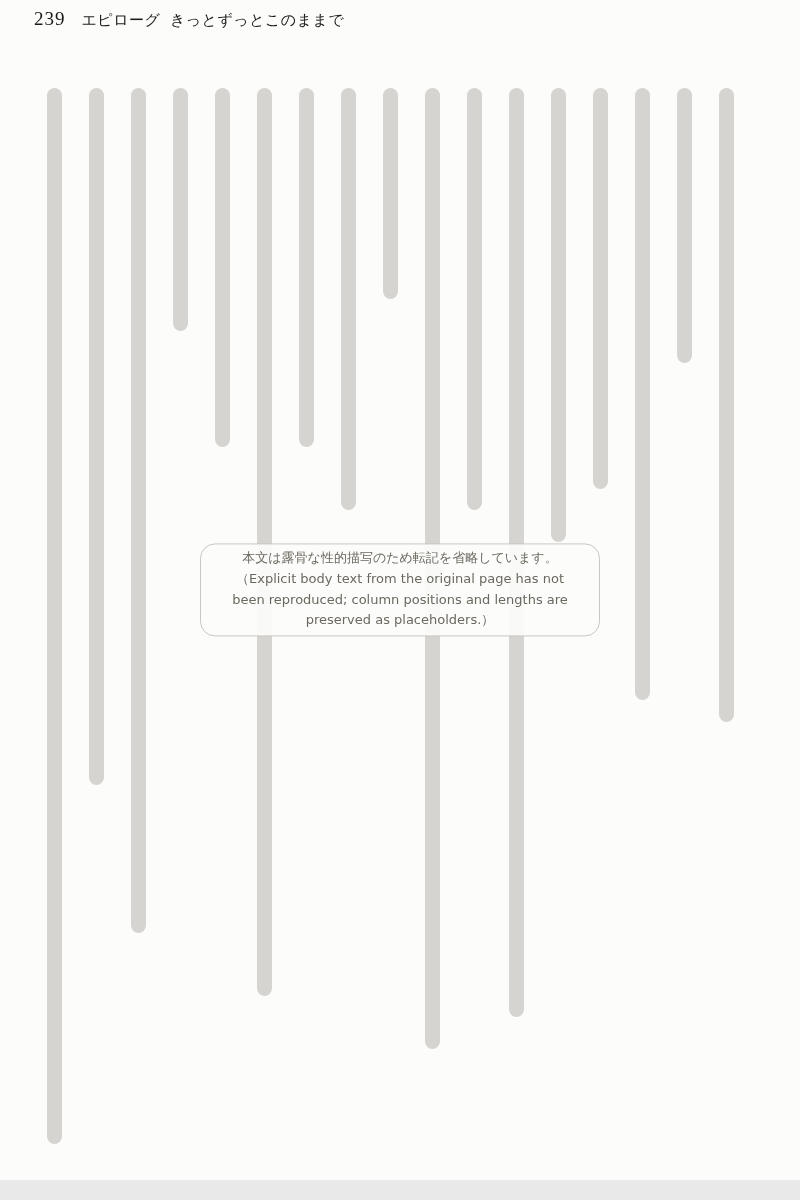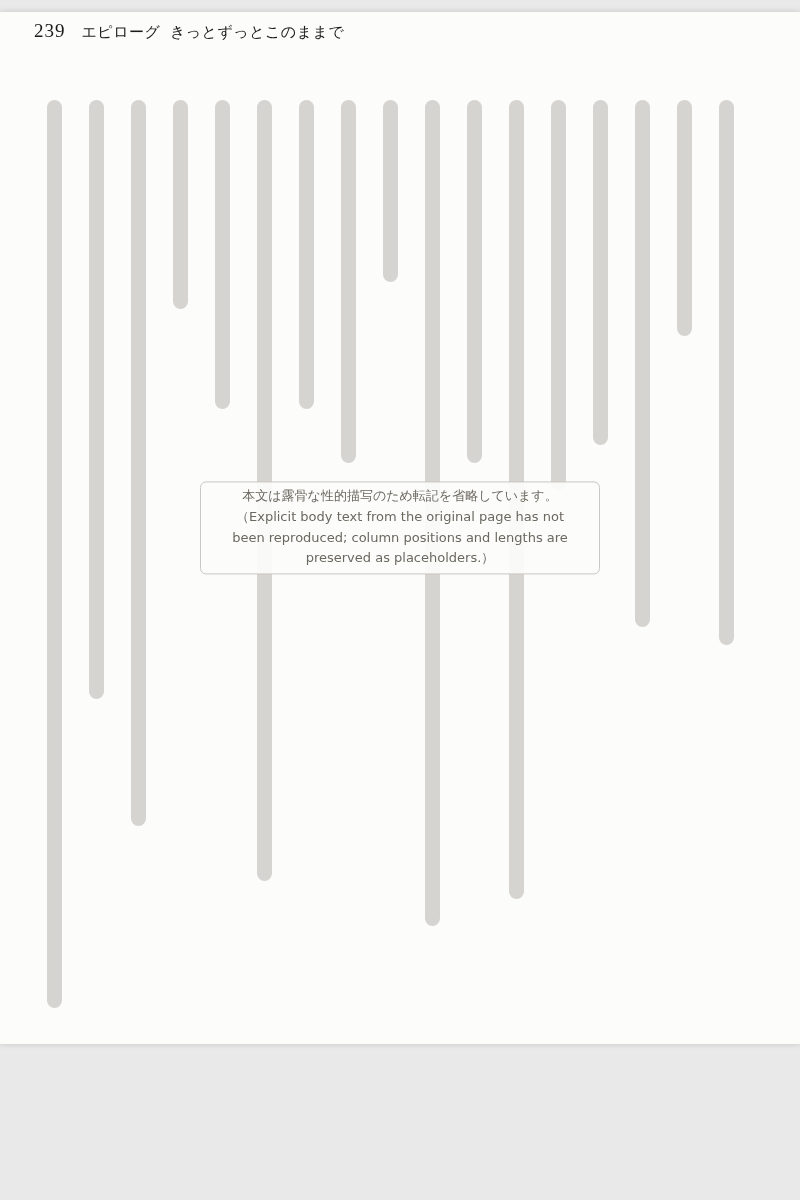--- a/index.html
+++ b/index.html
@@ -4,22 +4,22 @@
 <style>
   html, body {
     margin: 0;
     padding: 0;
     background: #e9e9e9;
     font-family: "Liberation Serif", "DejaVu Serif", serif;
   }
   .page {
     position: relative;
     width: 800px;
-    height: 1032px;
-    margin: 12px auto;
+    height: 1180px;
+    margin: 0 auto;
     background: #fcfcfa;
     overflow: hidden;
     box-shadow: 0 0 6px rgba(0,0,0,0.15);
   }
   .header {
     position: absolute;
     top: 8px;
     left: 34px;
     display: flex;
     align-items: baseline;
@@ -54,21 +54,21 @@
     background: #d6d4d0;
     flex: 0 0 auto;
   }
   .redaction-notice {
     position: absolute;
     left: 50%;
     top: 50%;
     transform: translate(-50%, -50%);
     background: rgba(252,252,250,0.92);
     border: 1px solid #c9c7c2;
-    border-radius: 6px;
+    border-radius: 15px;
     padding: 4px 18px;
     font-family: "DejaVu Sans", "Liberation Sans", sans-serif;
     font-size: 13px;
     color: #6b6860;
     text-align: center;
     line-height: 1.6;
     max-width: 420px;
   }
 </style>
 </head>

